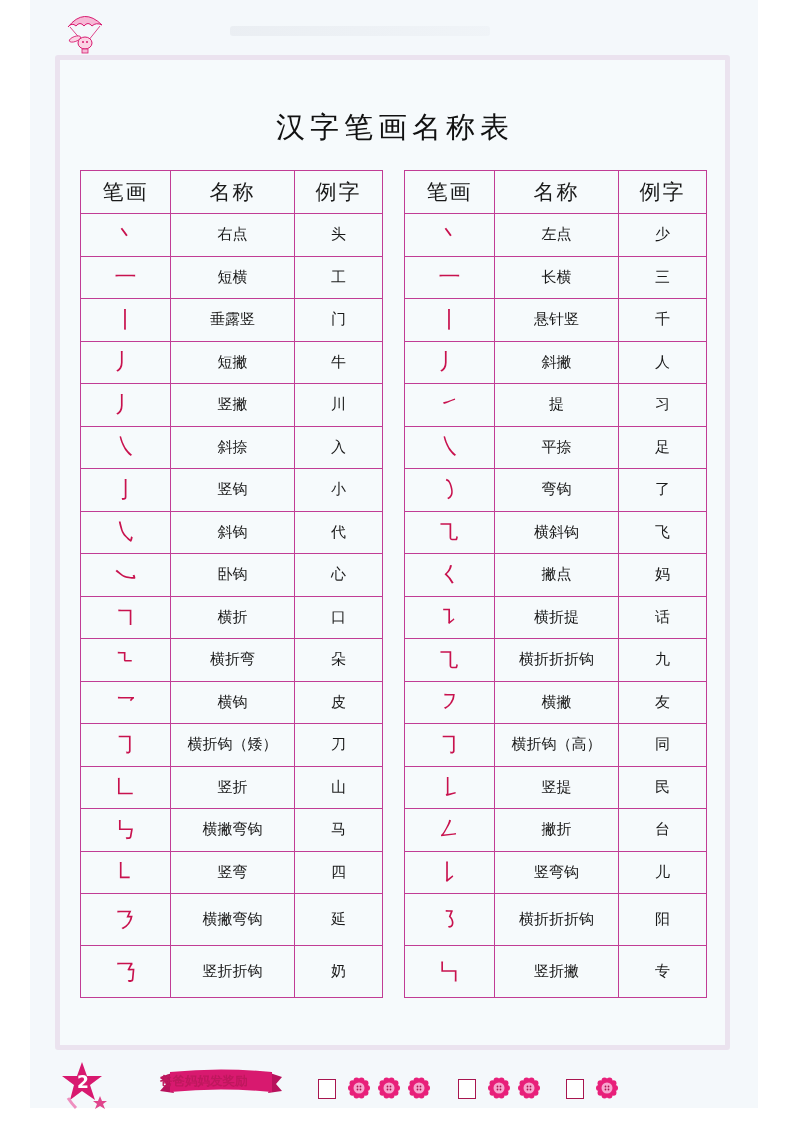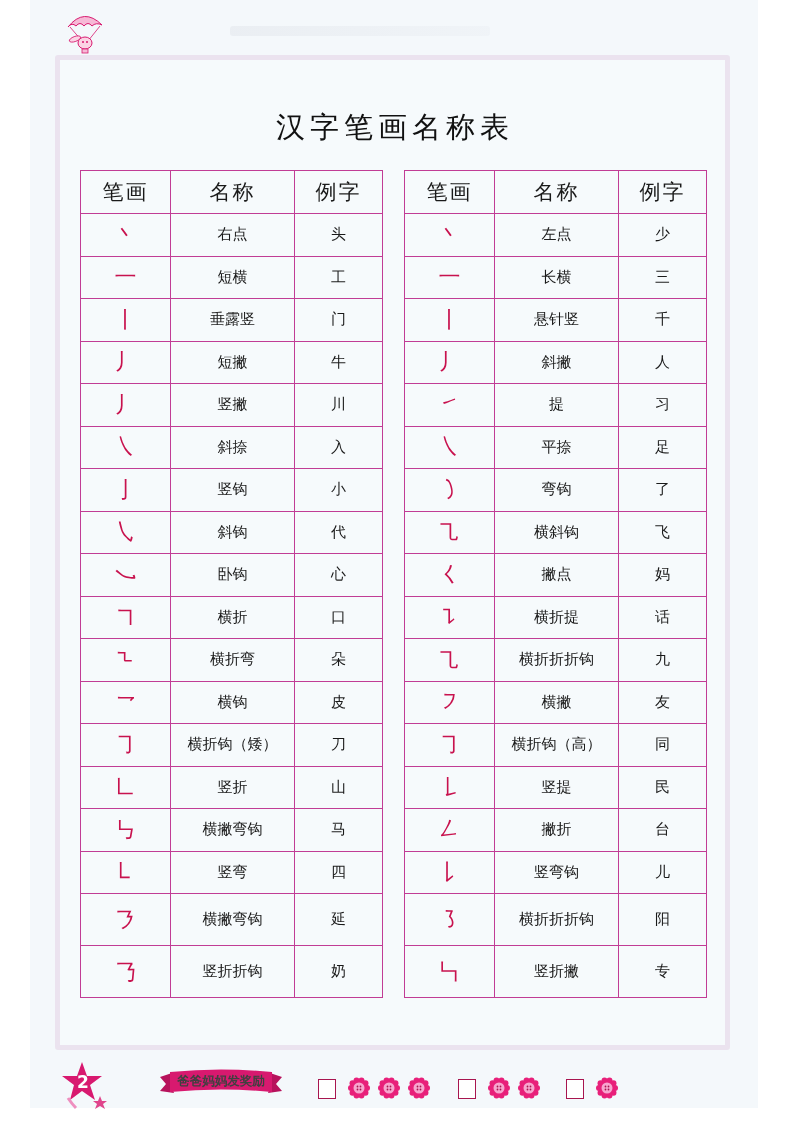--- a/index.html
+++ b/index.html
@@ -54,22 +54,22 @@
   .footer { position:absolute; top:1060px; left:60px; width:700px; height:50px; }
   .page-star { position:absolute; left:0; top:0; width:50px; height:50px; }
   .page-num {
     position:absolute; left:8px; top:12px; width:30px; text-align:center;
     color:#fff; font-weight:bold; font-size:17px; font-family:"DejaVu Sans", sans-serif;
   }
   .ribbon {
     position:absolute; left:100px; top:9px; width:122px; height:28px;
   }
   .ribbon-text {
-    position:absolute; left:122px; top:13px; width:100px; text-align:center;
-    color:#404040; font-weight:bold; font-size:12.5px; font-family:"DejaVu Sans", sans-serif;
+    position:absolute; left:122px; top:13px; width:100px; 
+    color:#be185d; font-weight:bold; font-size:12.5px; font-family:"DejaVu Sans", sans-serif;
   }
   .reward-box {
     position:absolute; top:19px; width:16px; height:18px; border:1.6px solid #a8154f; background:#fff;
   }
   .flower { position:absolute; top:17px; width:22px; height:22px; }
 </style>
 </head>
 <body>
 
 <div class="page"></div>

